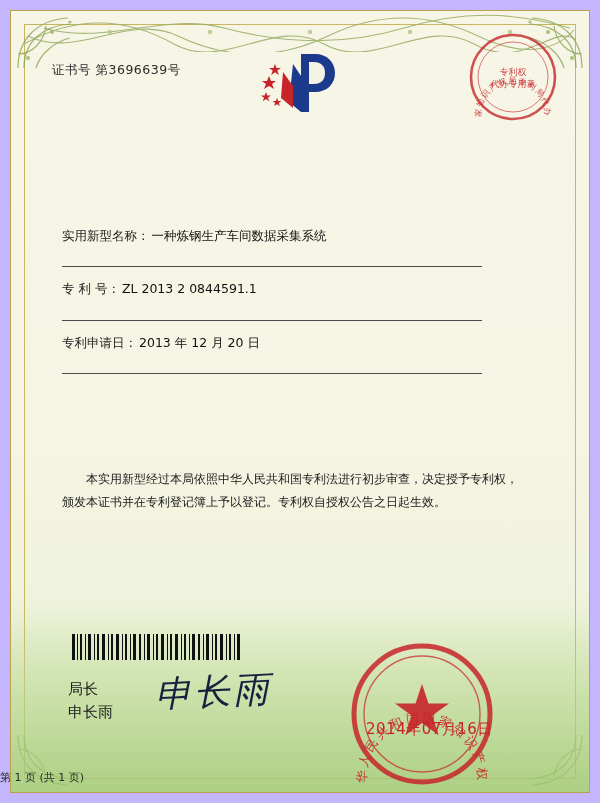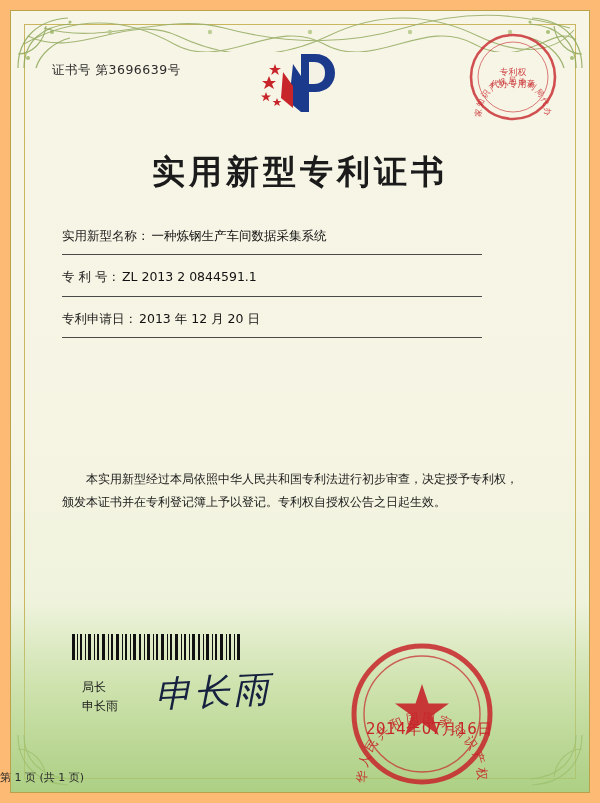--- a/index.html
+++ b/index.html
@@ -7,21 +7,21 @@
     padding: 0;
     background: #6b6b6b;
   }
   body {
     font-family: "DejaVu Sans", "Liberation Sans", sans-serif;
   }
   #certificate {
     position: relative;
     width: 600px;
     height: 803px;
-    background: #fdba74;
+    background: #c4b5fd;
     overflow: hidden;
   }
 
   
   .border-outer {
     position: absolute;
     left: 10px; top: 10px;
     width: 580px; height: 783px;
     box-sizing: border-box;
     border: 1px solid #b9a24a;
@@ -104,21 +104,21 @@
     display: inline-block;
     color: #1d1d1d;
   }
   .field-value {
     display: inline-block;
     margin-left: 2px;
     color: #111;
   }
   .field-row.underline {
     border-bottom: 1px solid #4a4a4a;
-    padding-bottom: 10px;
+    padding-bottom: 22px;
     margin-bottom: 14px;
     width: 420px;
   }
 
   
   .body-text {
     position: absolute;
     left: 62px; top: 468px;
     width: 460px;
     font-size: 12px;
@@ -134,22 +134,22 @@
   
   .barcode {
     position: absolute;
     left: 72px; top: 634px;
     width: 172px; height: 26px;
   }
 
   
   .sign-label {
     position: absolute;
-    left: 82px; top: 678px;
-    font-size: 12px;
+    left: 68px; top: 678px;
+    font-size: 15px;
     line-height: 1.55;
     color: #1b1b1b;
   }
   .signature {
     position: absolute;
     left: 155px; top: 668px;
     font-size: 36px;
     font-family: "DejaVu Serif", "Liberation Serif", serif;
     font-style: italic;
     color: #15213f;
@@ -258,21 +258,20 @@
     <path d="M40 18 L48 30 L48 66 L36 56 Z" fill="#1b3a8c"></path>
     <path d="M30 26 L40 40 L40 62 L28 52 Z" fill="#c7252a"></path>
     <g fill="#c7252a">
       <polygon points="16,30 18,35 23,35 19,38 21,43 16,40 11,43 13,38 9,35 14,35"></polygon>
       <polygon points="22,18 23.5,22 28,22 24.3,24.6 25.8,29 22,26.3 18.2,29 19.7,24.6 16,22 20.5,22"></polygon>
       <polygon points="13,46 14.3,49.5 18,49.5 15,51.7 16.2,55.2 13,53 9.8,55.2 11,51.7 8,49.5 11.7,49.5"></polygon>
       <polygon points="24,52 25.2,55 28.5,55 25.8,57 26.9,60 24,58.2 21.1,60 22.2,57 19.5,55 22.8,55"></polygon>
     </g>
   </svg>
 
-  <div class="title">实用新型专利证书</div>
 
   <div class="fields">
     <div class="field-row underline">
       <span class="field-label">实用新型名称：</span><span class="field-value">一种炼钢生产车间数据采集系统</span>
     </div>
     <div class="field-row underline">
       <span class="field-label">专  利  号：</span><span class="field-value">ZL 2013 2 0844591.1</span>
     </div>
     <div class="field-row underline">
       <span class="field-label">专利申请日：</span><span class="field-value">2013 年 12 月 20 日</span>

